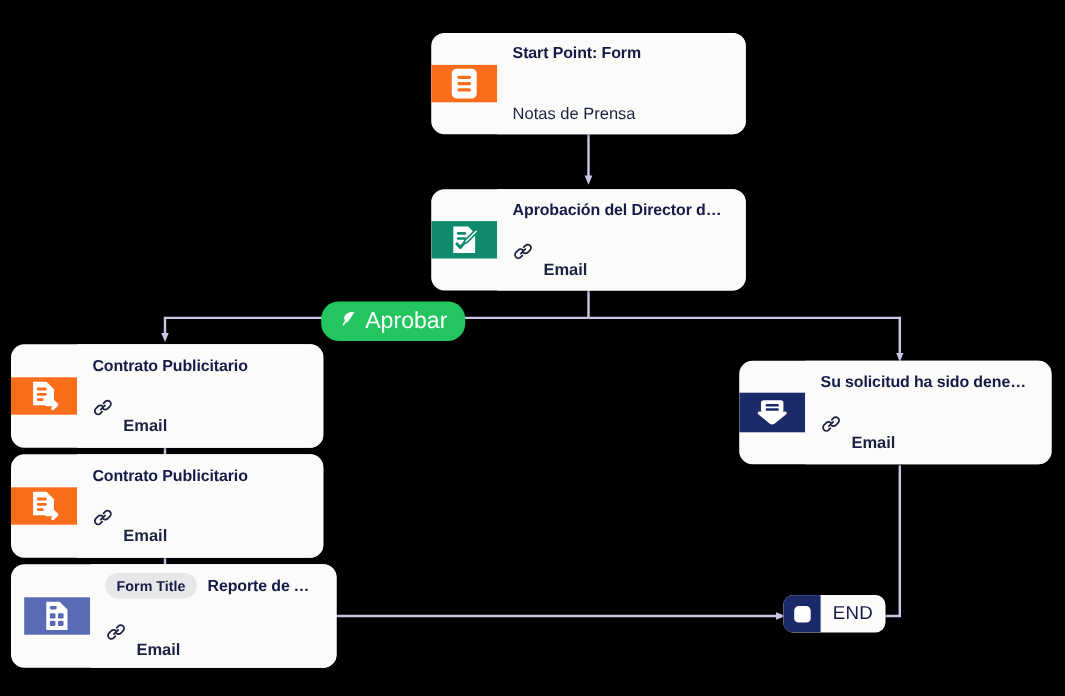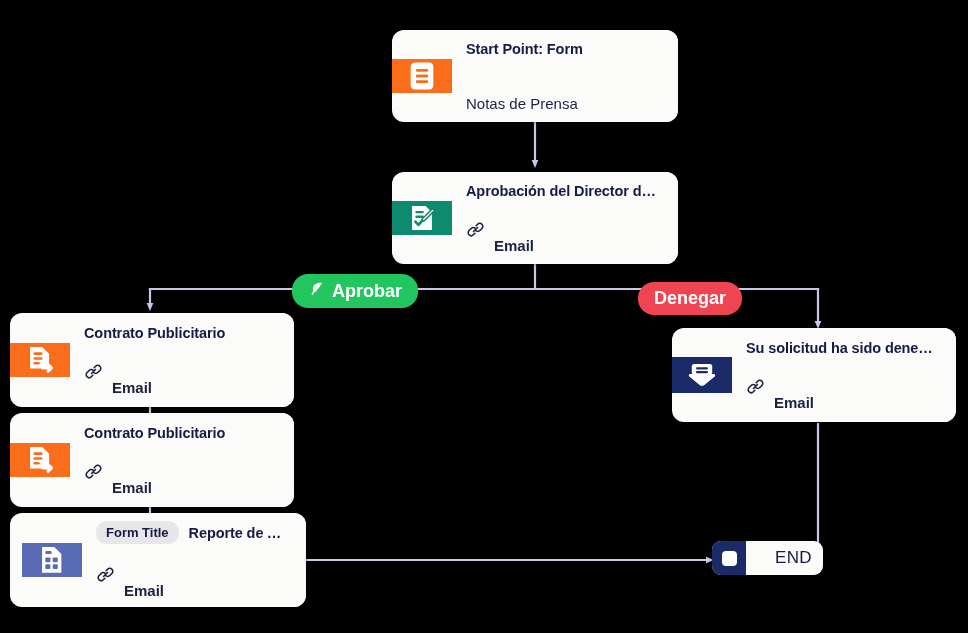--- a/index.html
+++ b/index.html
@@ -97,23 +97,22 @@
 
   
   .pill {
     position: absolute;
     display: flex;
     align-items: flex-end;
     gap: 7px;
     border-radius: 16px;
     padding: 6px 16px;
     color: #ffffff;
-    font-size: 18px;
+    font-size: 21px;
     white-space: nowrap;
-    font-weight: bold;
   }
   .pill-approve { background: #22c55e; }
   .pill-deny    { background: #ef4452; }
 
   
   .end-node {
     position: absolute;
     display: flex;
     align-items: center;
     border-radius: 9px;
@@ -134,21 +133,20 @@
     width: 15px;
     height: 15px;
     border-radius: 4px;
     background: #ffffff;
   }
   .end-label {
     font-size: 17px;
     color: #151a46;
     padding: 0 11px;
     letter-spacing: 0.3px;
-    margin-left: 18px;
   }
 </style>
 </head>
 <body>
 
 <div id="canvas">
 
   <svg id="edges" viewBox="0 0 968 633" xmlns="http://www.w3.org/2000/svg">
     <defs>
       <marker id="arrow" markerWidth="9" markerHeight="9" refX="4.5" refY="4" orient="auto" markerUnits="userSpaceOnUse">
@@ -218,23 +216,20 @@
   <div class="pill pill-approve" style="left:292px; top:274px;">
     <span>
       <svg width="17" height="17" viewBox="0 0 24 24" aria-hidden="true">
         <path d="M20 4c-7.5-1-13 2.5-13 8a6 6 0 003.3 5.4C12.8 14.6 16 11 20 4z" fill="#ffffff"></path>
         <path d="M6 20c1.2-2.6 2.8-4.7 4.6-6.4" stroke="#ffffff" stroke-width="2" fill="none" stroke-linecap="round"></path>
       </svg>
     </span>
     <span>Aprobar</span>
   </div>
 
-  <div class="pill pill-deny" style="left:638px; top:282px;">
-    <span>Denegar</span>
-  </div>
 
   <div class="node" style="left:10px; top:313px; width:284px; height:94px;">
     <div class="node-icon ic-orange">
       <svg width="34" height="34" viewBox="0 0 24 24" aria-hidden="true">
         <path d="M5 2.8h8.6L18.4 7.6V18H5z" fill="#ffffff"></path>
         <rect x="7.4" y="6.6" width="6.4" height="1.8" rx="0.9" fill="#f96d1b"></rect>
         <rect x="7.4" y="10" width="6.4" height="1.8" rx="0.9" fill="#f96d1b"></rect>
         <rect x="7.4" y="13.4" width="4.4" height="1.8" rx="0.9" fill="#f96d1b"></rect>
         <path d="M13.8 17.6h5.6M17.6 15.2l2.6 2.4-2.6 2.4" stroke="#ffffff" stroke-width="2.1" fill="none" stroke-linecap="round" stroke-linejoin="round"></path>
       </svg>

